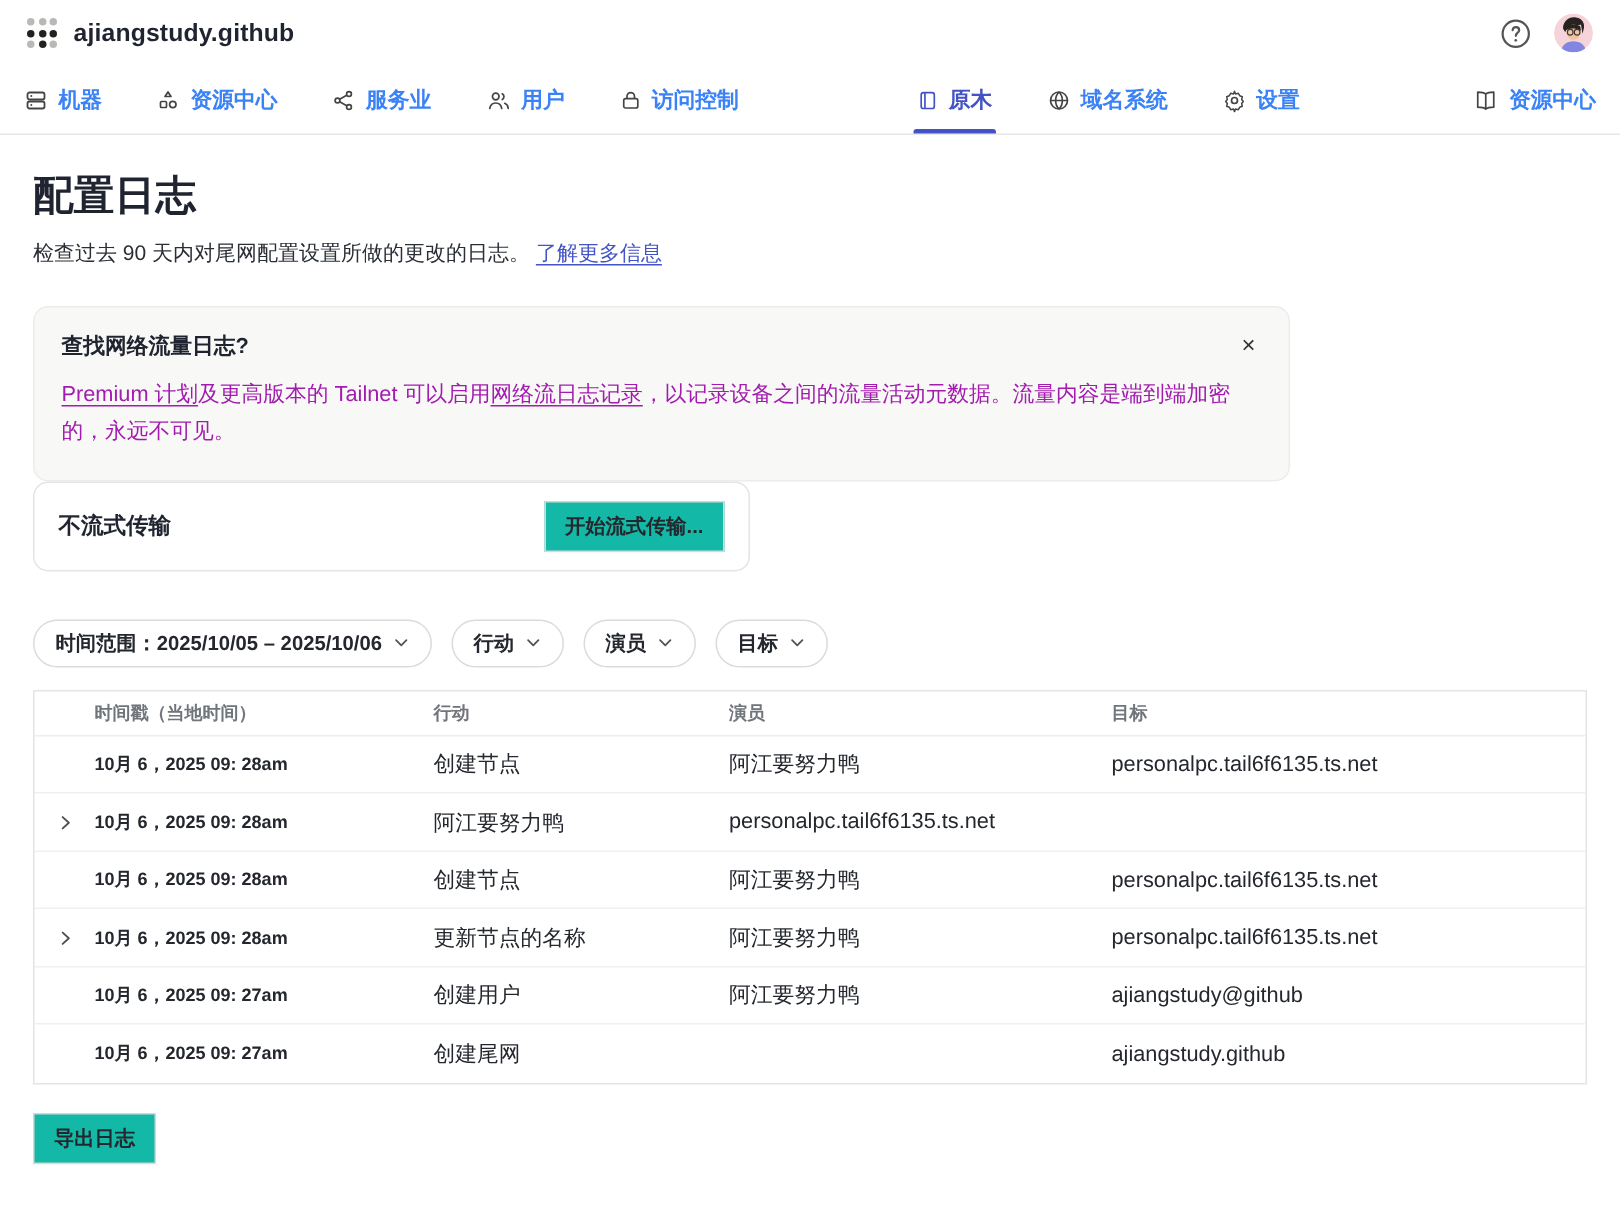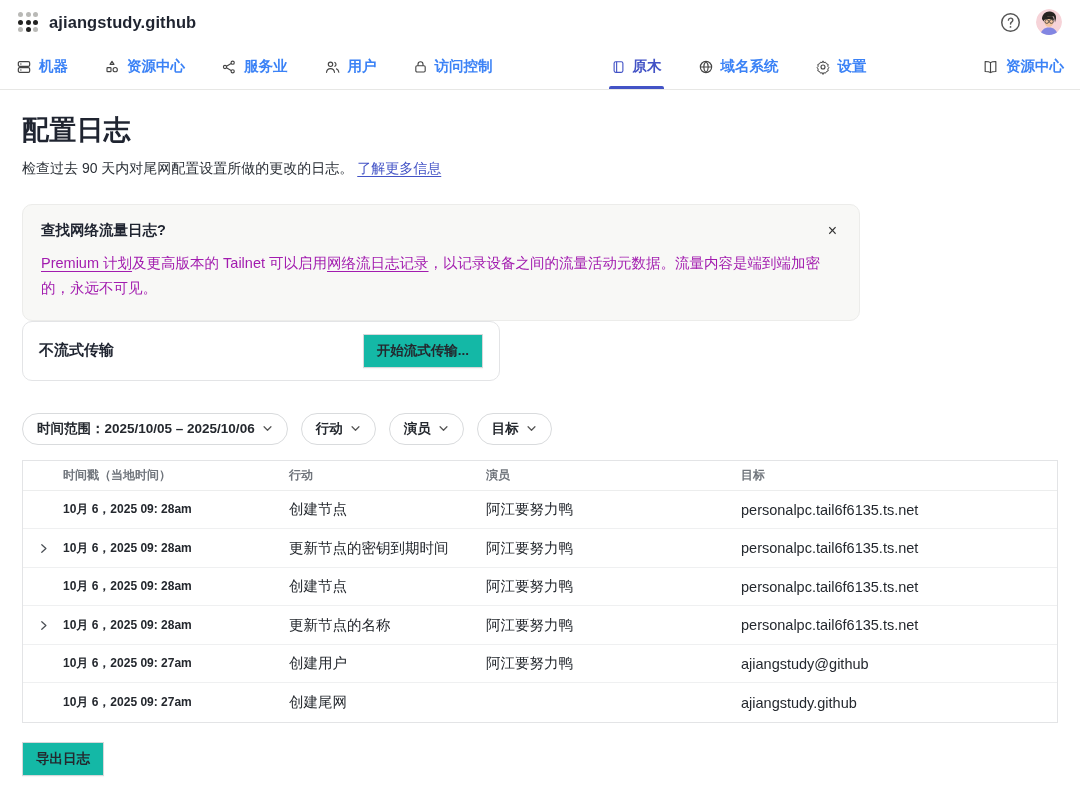--- a/index.html
+++ b/index.html
@@ -252,21 +252,20 @@
           <div class="td actor">阿江要努力鸭</div>
           <div class="td target">personalpc.tail6f6135.ts.net</div>
         </div>
         <div class="trow" data-expandable="true">
           <div class="td chev">
             <svg width="11" height="11" viewBox="0 0 16 16" fill="none">
               <path d="M5.5 2.5l6 5.5-6 5.5" stroke="#4a4f55" stroke-width="1.8" stroke-linecap="round" stroke-linejoin="round"></path>
             </svg>
           </div>
           <div class="td time">10月 6，2025 09: 28am</div>
-          <div class="td action">更新节点的密钥到期时间</div>
           <div class="td actor">阿江要努力鸭</div>
           <div class="td target">personalpc.tail6f6135.ts.net</div>
         </div>
         <div class="trow" data-expandable="false">
           <div class="td chev"></div>
           <div class="td time">10月 6，2025 09: 28am</div>
           <div class="td action">创建节点</div>
           <div class="td actor">阿江要努力鸭</div>
           <div class="td target">personalpc.tail6f6135.ts.net</div>
         </div>

